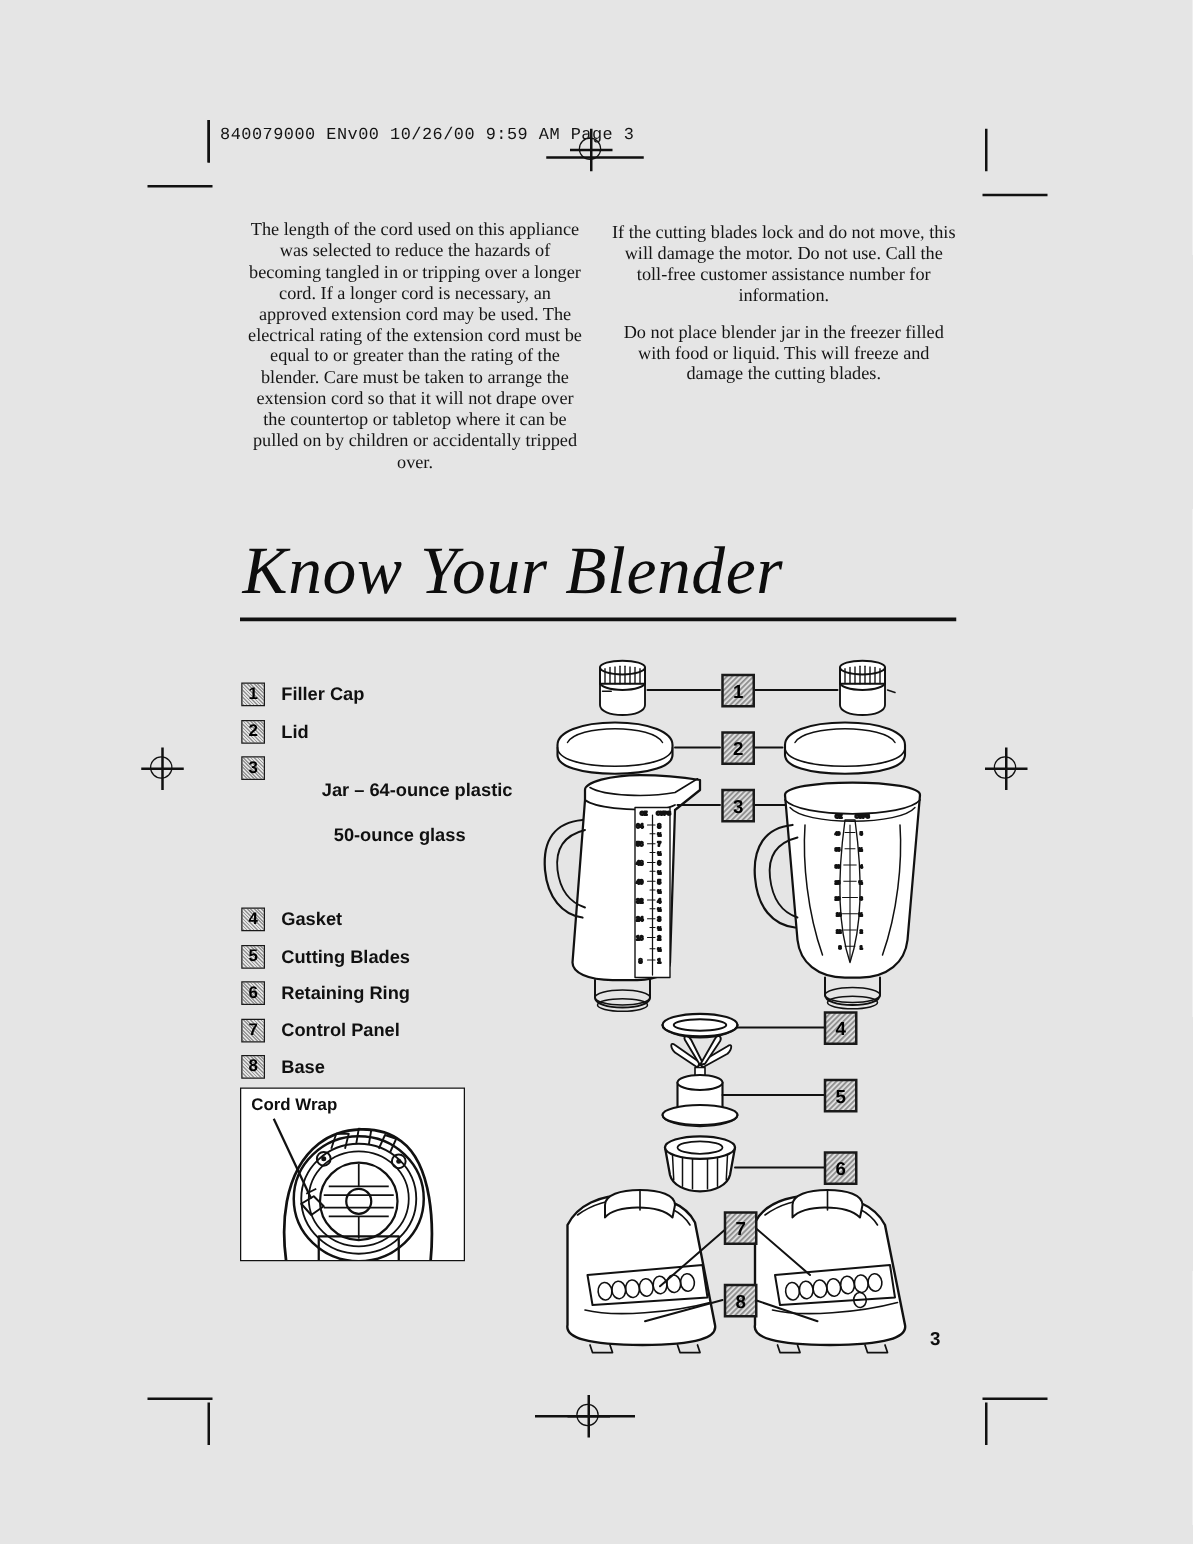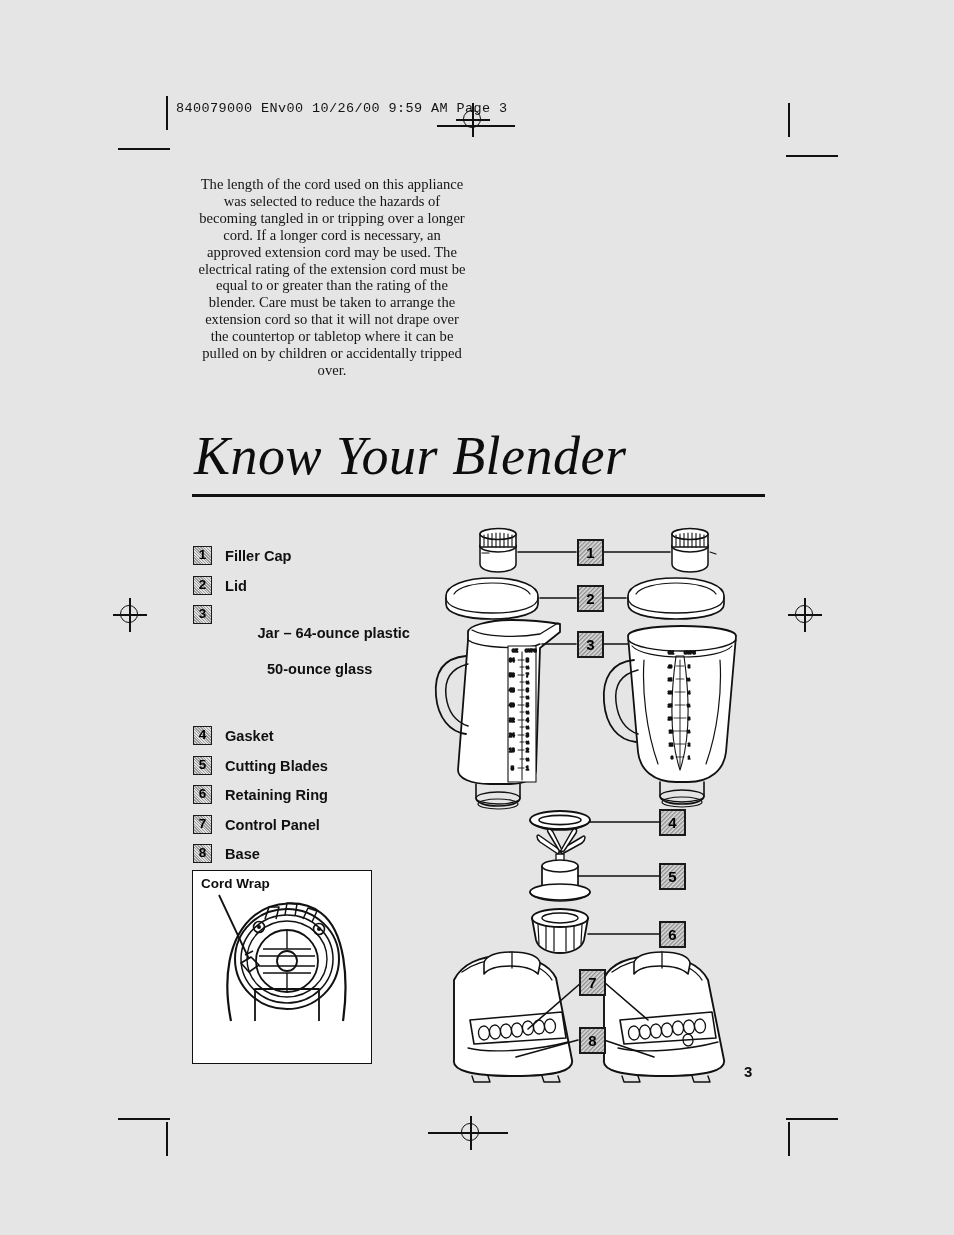--- a/index.html
+++ b/index.html
@@ -161,21 +161,21 @@
     display: block;
     padding-left: 42px;
   }
 
   
   .cordwrap-box {
     position: absolute;
     left: 192px;
     top: 870px;
     width: 180px;
-    height: 194px;
+    height: 139px;
     border: 1.8px solid #111;
     box-sizing: border-box;
     overflow: hidden;
     background: #fff;
   }
   .cordwrap-label {
     position: absolute;
     left: 8px;
     top: 5px;
     font-family: "Liberation Sans", sans-serif;
@@ -268,20 +268,22 @@
   </div>
   <div class="crop-line" style="left:428px; top:1132px; width:80px; height:1.6px;"></div>
 
   <div class="slug-rule"></div>
   <div class="slug">840079000  ENv00  10/26/00  9:59 AM   Page 3</div>
 
   <div class="col" id="col-left">
     <p>The length of the cord used on this appliance was selected to reduce the hazards of becoming tangled in or tripping over a longer cord. If a longer cord is necessary, an approved extension cord may be used. The electrical rating of the extension cord must be equal to or greater than the rating of the blender. Care must be taken to arrange the extension cord so that it will not drape over the countertop or tabletop where it can be pulled on by children or accidentally tripped over.</p>
   </div>
   <div class="col" id="col-right">
+    <p>If the cutting blades lock and do not move, this will damage the motor. Do not use. Call the toll-free customer assistance number for information.</p>
+    <p>Do not place blender jar in the freezer filled with food or liquid. This will freeze and damage the cutting blades.</p>
   </div>
 
   <div class="section-title">Know Your Blender</div>
   <div class="title-rule"></div>
 
   <div class="parts-list">
     <div class="part-row">
       <div class="callout-box">1</div>
       <div class="part-label">Filler Cap</div>
     </div>

